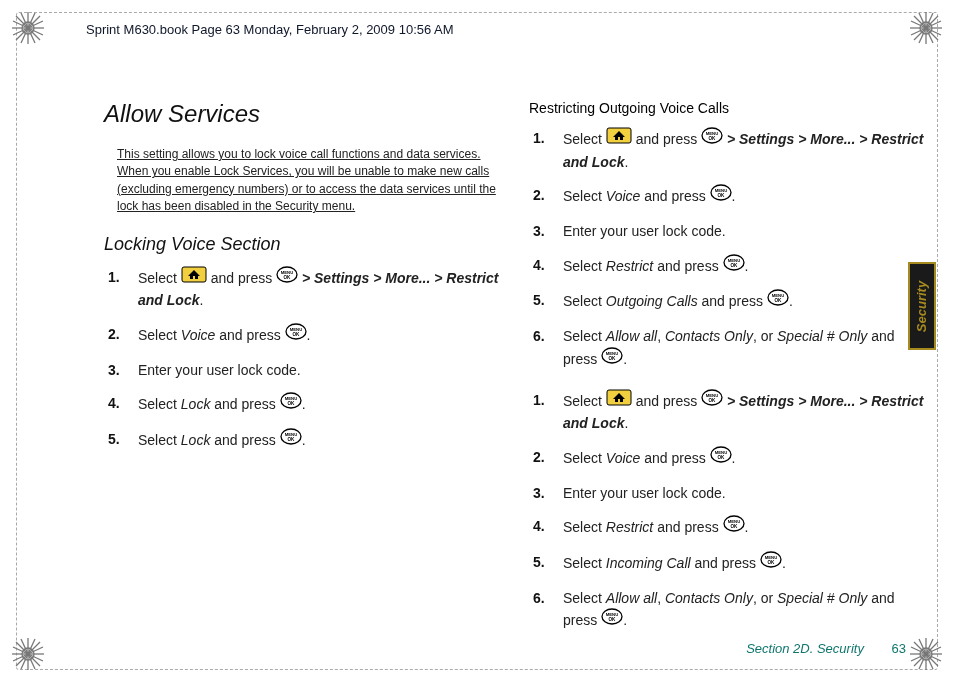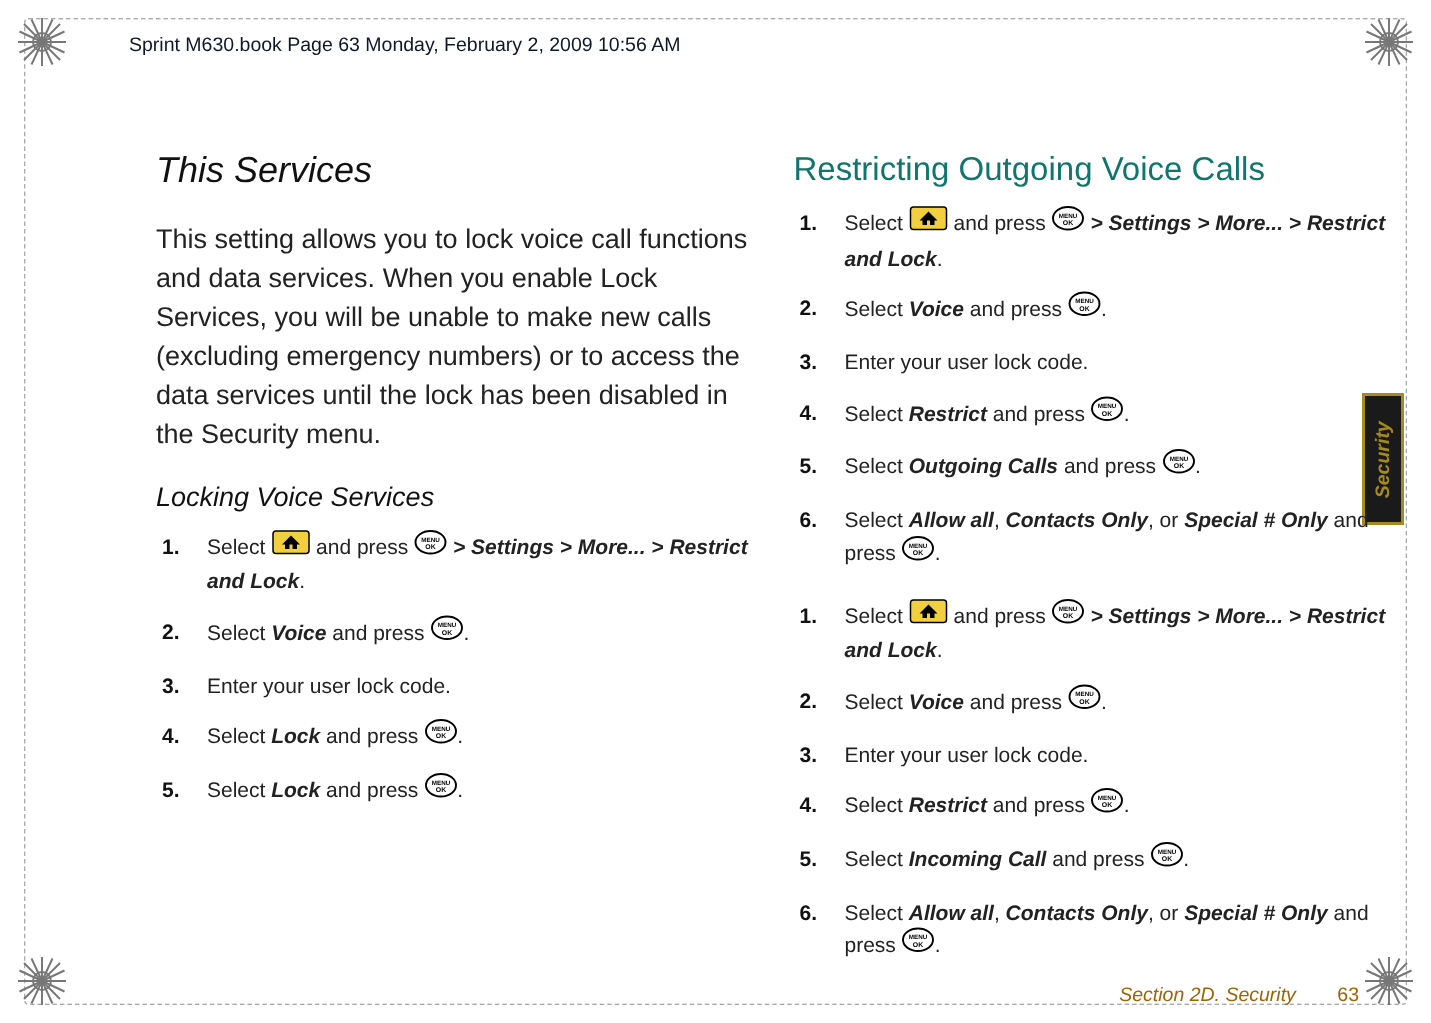--- a/index.html
+++ b/index.html
@@ -47,57 +47,57 @@
 
 h1.sec-title{
   font-size:24px;font-style:italic;font-weight:500;
   margin:0 0 18px 0;color:#111;
 }
 h2.sub{
   font-size:18px;font-style:italic;font-weight:500;
   margin:0 0 12px 0;color:#111;
 }
 h3.mini{
-  font-size:22px;font-weight:500;
-  margin:0 0 12px 0;color:#0f766e;
+  font-size:14px;font-weight:500;
+  margin:0 0 12px 0;color:#000000;
 }
 p.intro{
-  font-size:18px;line-height:1.45;
-  margin:0 0 18px 0;color:#222;
+  font-size:12px;line-height:1.45;
+  margin:0 0 18px 13px;color:#222;text-decoration:underline;
 }
 ol.steps{
   margin:0 0 18px 0;padding:0 0 0 28px;
   counter-reset:step;
   list-style:none;
 }
 ol.steps > li{
   position:relative;
   font-size:14px;line-height:1.55;
   margin:12px 0 12px 0;color:#222;
   padding-left:6px;
 }
 ol.steps > li::before{
   counter-increment:step;
   content:counter(step) ".";
   position:absolute;left:-24px;top:0;
   font-weight:600;color:#111;
 }
 .menu-path{font-style:italic;font-weight:600}
-.opt{font-style:italic;font-weight:700}
+.opt{font-style:italic;font-weight:400}
 .home-icon,.menu-icon{
   display:inline-block;vertical-align:middle;
   position:relative;top:-1px;
 }
 .home-icon svg{width:26px;height:17px}
 .menu-icon svg{width:22px;height:17px}
 
 .footer{
   position:absolute;
-  right:48px;bottom:12px;
-  font-size:13px;font-style:italic;color:#a16207;
+  right:48px;bottom:26px;
+  font-size:13px;font-style:italic;color:#0f766e;
 }
 .footer .pg{font-style:normal;font-weight:400;margin-left:24px}
 
 .thumb-tab{
   position:absolute;
   right:18px;top:262px;
   width:28px;height:88px;
   background:#1a1a1a;
   border:2px solid #a58a1f;
   box-sizing:border-box;
@@ -173,23 +173,23 @@
 <div class="hdr">Sprint M630.book  Page 63  Monday, February 2, 2009  10:56 AM</div>
 
 <div class="thumb-tab">
   <span>Security</span>
 </div>
 
 <div class="page">
   <div class="cols">
 
     <div class="col">
-      <h1 class="sec-title">This Services</h1>
+      <h1 class="sec-title">Allow Services</h1>
       <p class="intro">This setting allows you to lock voice call functions and data services. When you enable Lock Services, you will be unable to make new calls (excluding emergency numbers) or to access the data services until the lock has been disabled in the Security menu.</p>
-      <h2 class="sub">Locking Voice Services</h2>
+      <h2 class="sub">Locking Voice Section</h2>
       <ol class="steps">
         <li>
           <span>Select </span>
           <span class="home-icon"><svg viewBox="0 0 26 17">
                 <use href="#home"></use>
               </svg></span>
           <span> and press </span>
           <span class="menu-icon"><svg viewBox="0 0 22 17">
                 <use href="#menuok"></use>
               </svg></span>

